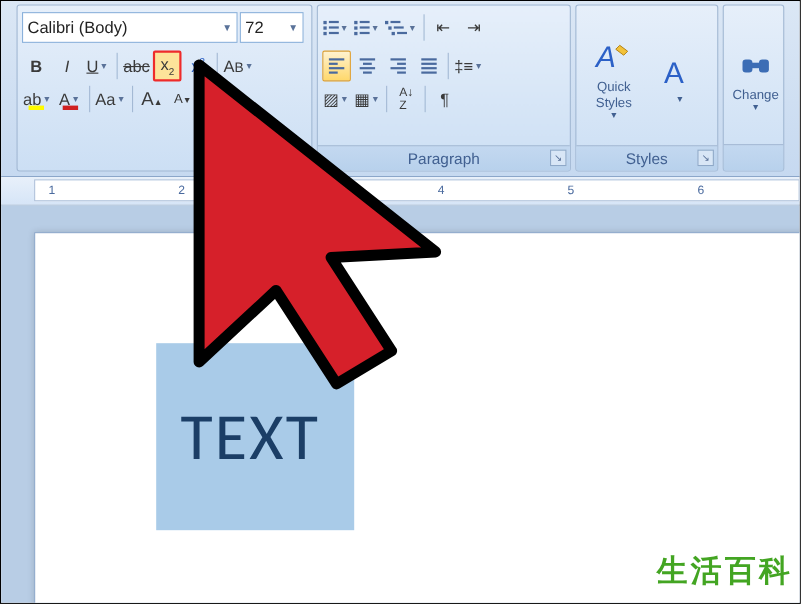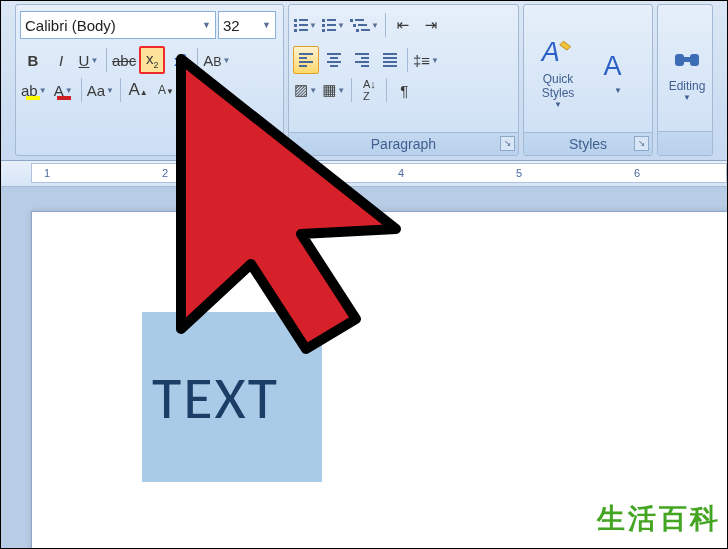--- a/index.html
+++ b/index.html
@@ -39,21 +39,21 @@
   .lines span{height:2px;background:#4a6a9e;display:block;}
   .lines.l span:nth-child(odd){width:100%;}.lines.l span:nth-child(even){width:60%;}
   .lines.c span{margin:0 auto;}.lines.c span:nth-child(odd){width:100%;}.lines.c span:nth-child(even){width:60%;}
   .lines.r span{margin-left:auto;}.lines.r span:nth-child(odd){width:100%;}.lines.r span:nth-child(even){width:60%;}
   .lines.j span{width:100%;}
   .ruler{height:26px;background:linear-gradient(#e8f0fa,#d6e5f7);border-bottom:1px solid #a3b9d4;position:relative;font-size:11px;color:#4a6a9e;}
   .ruler .track{position:absolute;left:30px;right:0;top:2px;height:20px;background:#fff;border:1px solid #b0c2db;}
   .ruler .tick{position:absolute;top:3px;font-size:11px;}
   .doc-area{background:#b8cde5;height:363px;position:relative;overflow:hidden;}
   .page{position:absolute;left:30px;top:24px;right:-20px;bottom:-20px;background:#fff;border:1px solid #8ba6c9;box-shadow:0 0 6px rgba(0,0,0,.15);}
-  .textbox{position:absolute;left:110px;top:100px;width:180px;height:170px;background:#a9cbe8;display:flex;align-items:center;padding-left:10px;}
+  .textbox{position:absolute;left:110px;top:100px;width:180px;height:170px;background:#a9cbe8;display:flex;align-items:center;padding-left:22px;}
   .textbox span{font-family:Calibri,Arial,sans-serif;font-size:60px;color:#1b3e66;letter-spacing:2px;}
   .cursor-overlay{position:absolute;left:120px;top:18px;pointer-events:none;}
   .watermark{position:absolute;right:6px;bottom:10px;text-align:right;}
   .watermark .cn{font-size:28px;font-weight:bold;color:#43a522;letter-spacing:3px;text-shadow:1px 1px 0 #fff;}
   .watermark .url{font-size:14px;color:#2f7e14;}
   .bullets{display:inline-flex;flex-direction:column;gap:2px;}
   .bullets i{display:flex;align-items:center;gap:2px;}
   .bullets i::before{content:"";width:3px;height:3px;background:#4a6a9e;}
   .bullets i::after{content:"";width:9px;height:2px;background:#4a6a9e;}
   svg.bigA{width:36px;height:36px;}
@@ -64,21 +64,21 @@
 <div class="ribbon">
 
   <div class="group font-group">
     <div class="group-body">
       <div class="row top">
         <div class="combo font">
           <span>Calibri (Body)</span>
           <span class="arrow">▼</span>
         </div>
         <div class="combo size">
-          <span>32</span>
+          <span>72</span>
           <span class="arrow">▼</span>
         </div>
       </div>
       <div class="row">
         <div class="btn">
             <b class="ico">B</b>
           </div>
         <div class="btn">
             <i class="ico">I</i>
           </div>
@@ -262,21 +262,21 @@
   <div class="group editing-group">
     <div class="group-body">
       <div class="bigbtn" style="width:50px;">
         <div class="icon">
           <svg width="30" height="30" viewBox="0 0 30 30">
               <rect x="3" y="10" width="9" height="12" rx="3" fill="#3c6db5"></rect>
               <rect x="18" y="10" width="9" height="12" rx="3" fill="#3c6db5"></rect>
               <rect x="11" y="13" width="8" height="5" fill="#3c6db5"></rect>
             </svg>
         </div>
-        <span>Editing</span>
+        <span>Change</span>
         <span class="dd">▼</span>
       </div>
     </div>
     <div class="group-label" style="height:24px;"></div>
   </div>
 
 </div>
 
 <div class="ruler">
   <div class="track">

